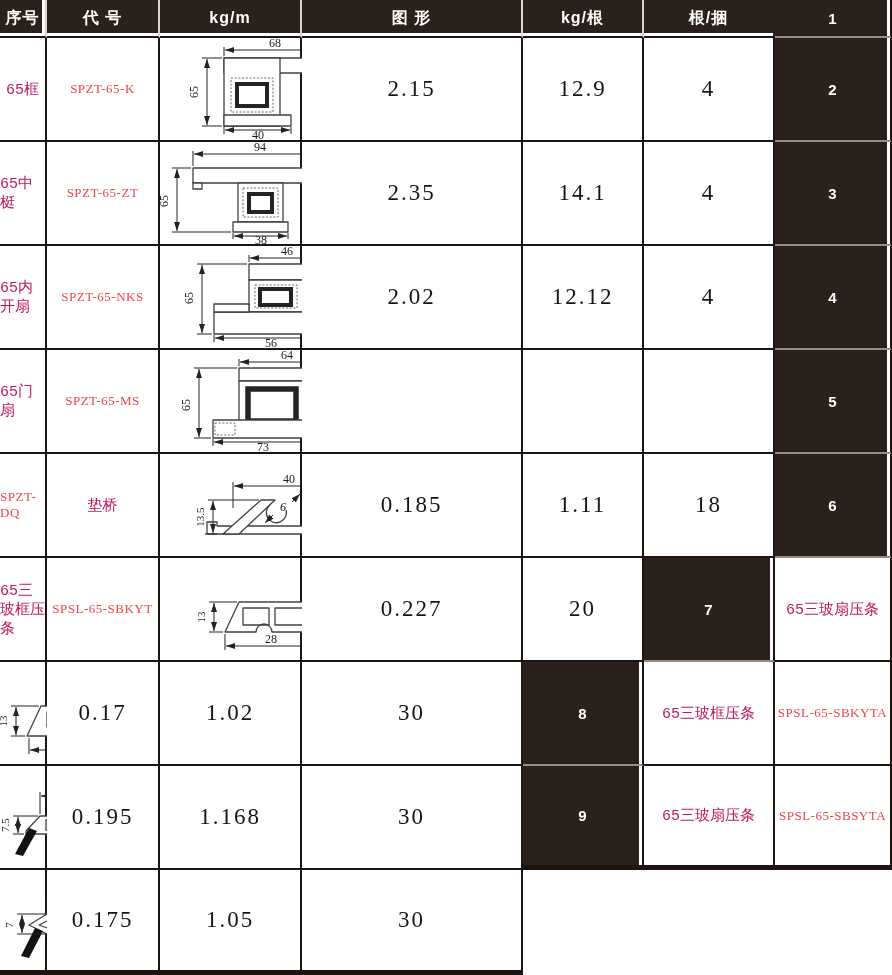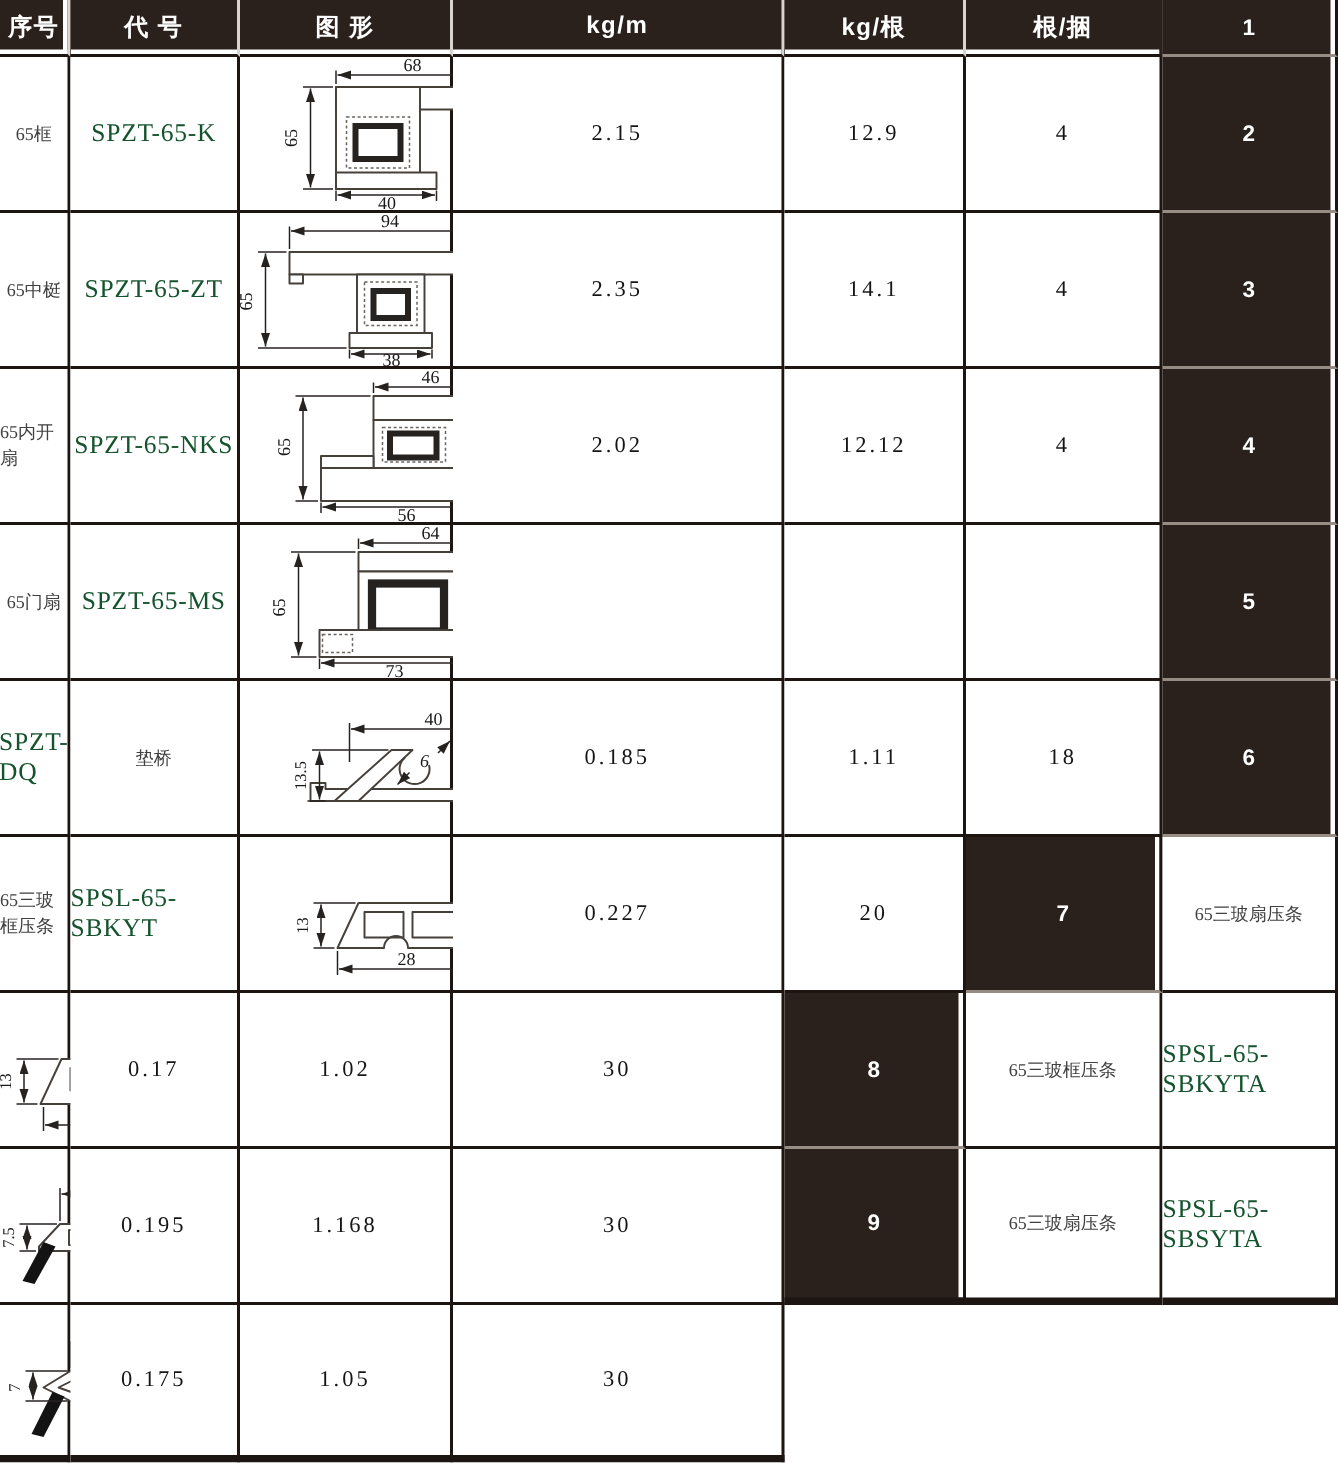--- a/index.html
+++ b/index.html
@@ -20,23 +20,23 @@
     background:#2a211c;color:#fff;font-weight:bold;font-size:16px;
     border-right:2px solid #d9d4cf;border-bottom:2px solid #1c1512;
     box-shadow:inset 0 -3px 0 #fff;letter-spacing:1px;
   }
   .hl{border-right-color:#2a211c;}
   .hno{box-shadow:inset -3px 0 0 #fff, inset 0 -3px 0 #fff;}
   .no{
     background:#2a211c;color:#fff;font-weight:bold;font-size:15px;
     border-bottom:2px solid #978d85;box-shadow:inset -3px 0 0 #fff;
   }
-  .name{font-family:Liberation Serif, serif;font-size:12px;color:#404040;}
-  .code{font-family:"Liberation Serif",serif;font-size:17px;color:#14532d;letter-spacing:.5px;}
-  .val{font-family:"Liberation Serif",serif;font-size:15px;color:#151515;letter-spacing:2px;}
+  .name{font-family:Liberation Mono, monospace;font-size:15px;color:#be185d;}
+  .code{font-family:"Liberation Serif",serif;font-size:13px;color:#ef4444;letter-spacing:.5px;}
+  .val{font-family:"Liberation Serif",serif;font-size:23px;color:#151515;letter-spacing:2px;}
   .fig{padding:16px;}
   .bl{border-bottom:5px solid #1c1512;}
   svg.diag{display:block;overflow:visible;}
   .p{fill:#fff;stroke:#46403b;stroke-width:1.3;stroke-linejoin:round;}
   .pn{fill:none;stroke:#46403b;stroke-width:1.3;stroke-linejoin:round;}
   .ph{fill:#fff;stroke:#6a645f;stroke-width:1;stroke-dasharray:2,1.7;}
   .pk{fill:#fff;stroke:#262220;stroke-width:4;}
   .pk5{stroke-width:5.5;}
   .d{stroke:#262220;stroke-width:1;fill:none;}
   .dt{font-family:"Liberation Serif",serif;font-size:12px;fill:#191919;text-anchor:middle;}
@@ -52,22 +52,22 @@
     <marker id="ar" markerWidth="10" markerHeight="7" refX="9" refY="3" orient="auto-start-reverse" markerUnits="userSpaceOnUse">
       <path d="M0,0 L9,3 L0,6 Z" fill="#262220"></path>
     </marker>
   </defs>
 </svg>
 
 <div class="tbl">
 
   <div class="c h hno">序号</div>
   <div class="c h">代 号</div>
+  <div class="c h">kg/m</div>
   <div class="c h">图 形</div>
-  <div class="c h">kg/m</div>
   <div class="c h">kg/根</div>
   <div class="c h hl">根/捆</div>
 
   <div class="c no">1</div>
   <div class="c name">65框</div>
   <div class="c code">SPZT-65-K</div>
   <div class="c fig">
     <svg class="diag" width="219" height="102" viewBox="0 0 219 102">
       <polygon class="p" points="103,20 195,20 204,24 204,29 190,35 103,35"></polygon>
       <rect class="p" x="103" y="20" width="56" height="68"></rect>

